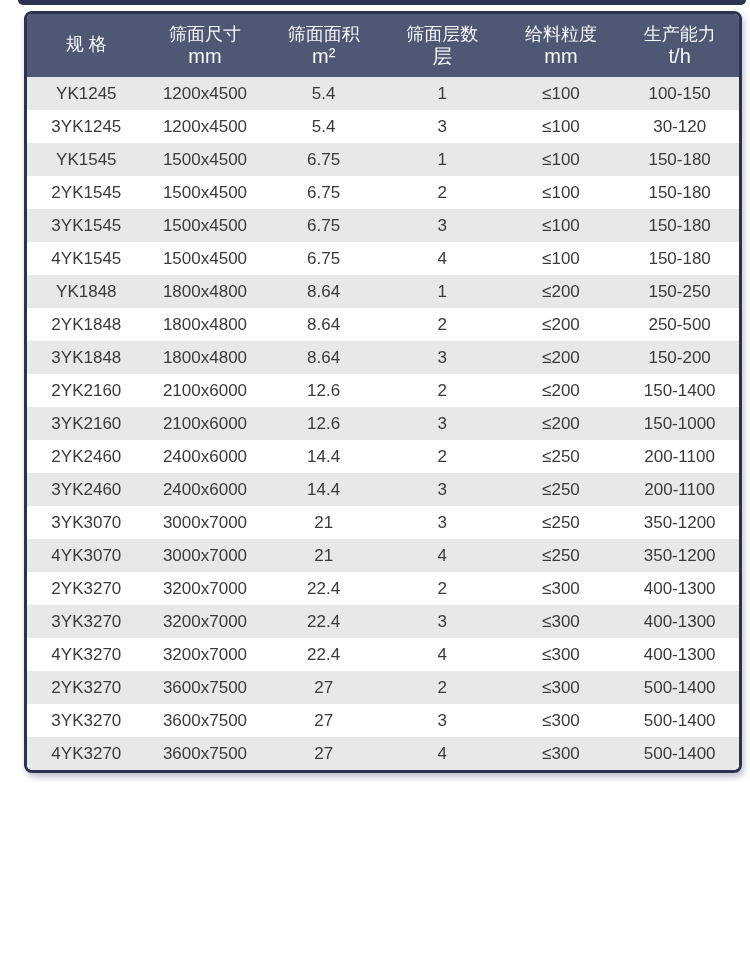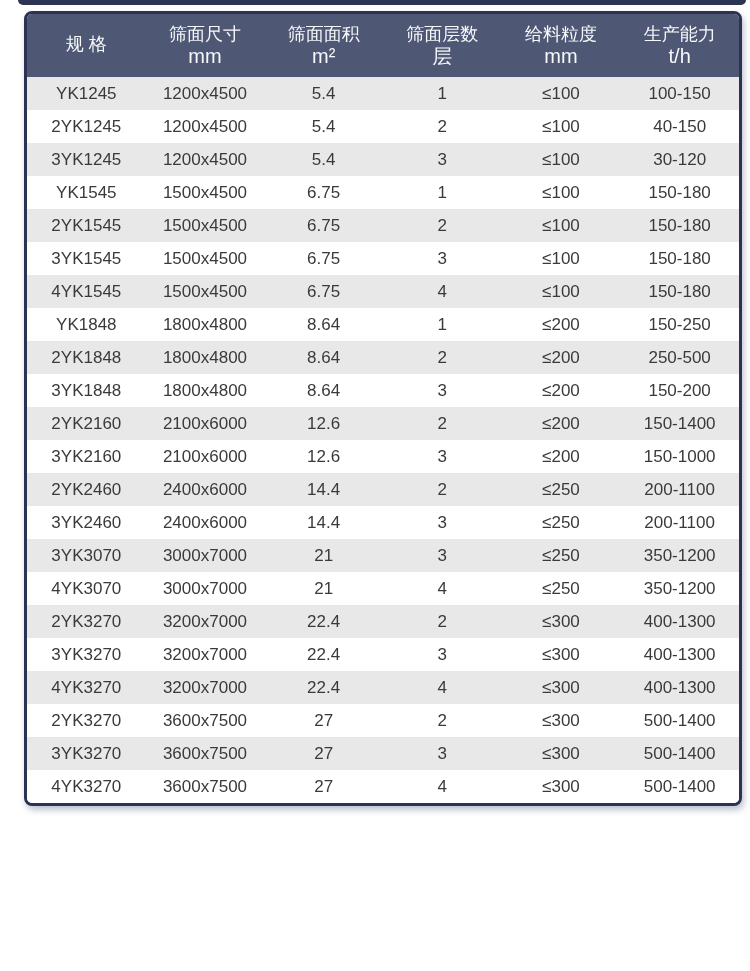--- a/index.html
+++ b/index.html
@@ -112,28 +112,20 @@
     <tbody id="table-body">
   <tr>
     <td>YK1245</td>
     <td>1200x4500</td>
     <td>5.4</td>
     <td>1</td>
     <td>≤100</td>
     <td>100-150</td>
   </tr>
 
-  <tr>
-    <td>2YK1245</td>
-    <td>1200x4500</td>
-    <td>5.4</td>
-    <td>2</td>
-    <td>≤100</td>
-    <td>40-150</td>
-  </tr>
 
   <tr>
     <td>3YK1245</td>
     <td>1200x4500</td>
     <td>5.4</td>
     <td>3</td>
     <td>≤100</td>
     <td>30-120</td>
   </tr>
 

